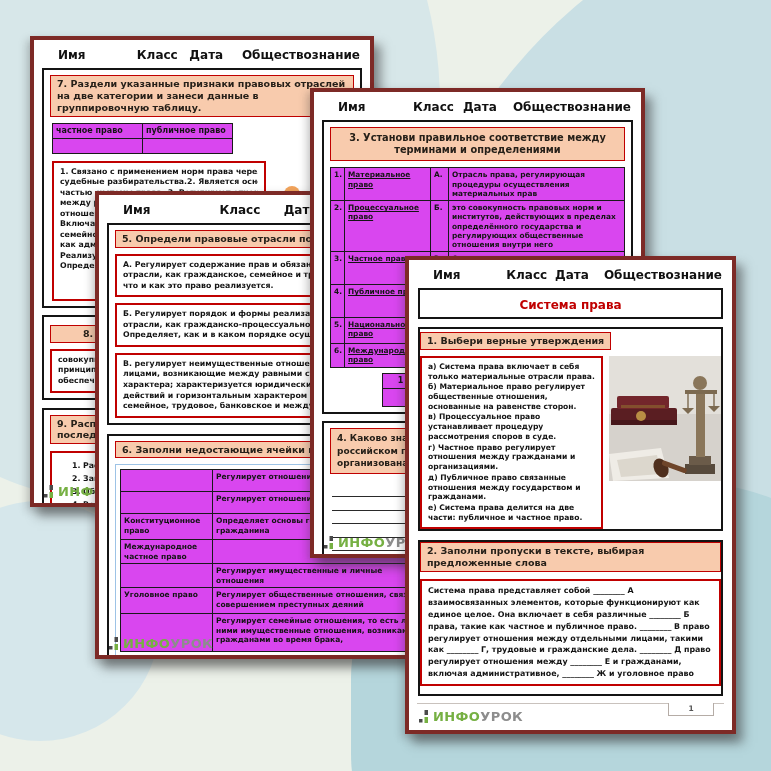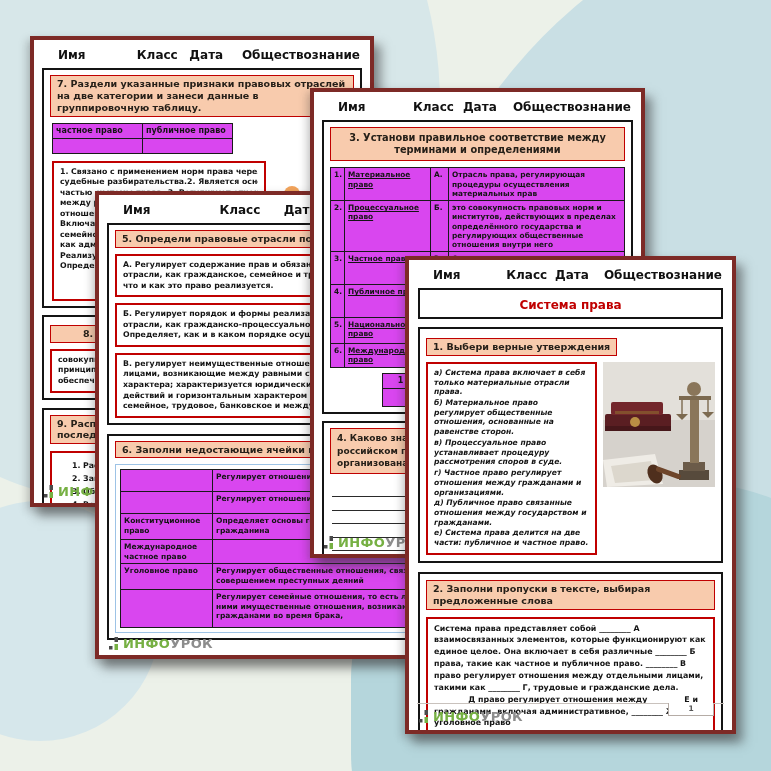--- a/index.html
+++ b/index.html
@@ -76,23 +76,23 @@
   .pC .ansC tr.arow td { height:18px; }
   .pC .fr4 { margin-top:7px; min-height:180px; }
   .pC .lab4 { font-size:9px; line-height:1.4; padding:3px 6px; }
   .pC .lab4 .frag { overflow:visible; }
   .pC .wlines { margin:10px 2px 0 2px; }
   .pC .wline { height:13.5px; border-bottom:1.6px solid #2a2a2a; }
 
   
   .pD .titlebox { border:2.5px solid #141414; text-align:center; padding:4px 2px; margin:0 1px 8px 1px; }
   .pD .titlebox span { color:#c00000; font-weight:bold; font-size:12px; }
-  .pD .sec { border:2.5px solid #141414; padding:6px; margin:0 1px 9px 1px; }
+  .pD .sec { border:2.5px solid #141414; margin:0 1px 9px 1px; }
   .pD .lab1 { margin-bottom:6px; }
-  .pD .s1row { display:flex; gap:6px; align-items:stretch;font-style:italic; }
+  .pD .s1row { display:flex; gap:6px; align-items:stretch; }
   .pD .opts { flex:1; font-size:7.6px; line-height:1.28; }
   .pD .opts p { margin-bottom:1px; }
   .pD .photo { width:112px; flex:0 0 112px; }
   .pD .lab2 { margin-bottom:7px; }
   .pD .fill { font-size:7.9px; line-height:1.5; margin-bottom:8px; }
   .pD .foot { position:absolute; left:8px; right:8px; bottom:3px; height:24px;
               border-top:1px solid #c9c2bd; }
   .pD .foot .logo { bottom:4px; left:2px; }
   .pagetab { position:absolute; right:10px; top:-1px; width:46px; height:13px; background:#fff;
              border:1px solid #b5aca6; border-top:none; font-size:7.5px; color:#555;
@@ -232,20 +232,27 @@
             <tr>
               <td class="c1" style="height:26px;">Конституционное право</td>
               <td>
                 <span class="frag">Определяет основы государственног</span>
                 <span class="frag">гражданина</span>
               </td>
             </tr>
             <tr>
               <td class="c1" style="height:24px;">Международное частное право</td>
               <td></td>
+            </tr>
+            <tr>
+              <td class="c1" style="height:24px;"></td>
+              <td>
+                <span class="frag">Регулирует имущественные и личные</span>
+                <span class="frag">отношения</span>
+              </td>
             </tr>
             <tr>
               <td class="c1" style="height:26px;">Уголовное право</td>
               <td>
                 <span class="frag">Регулирует общественные отношения, связанные с</span>
                 <span class="frag">совершением преступных деяний</span>
               </td>
             </tr>
             <tr>
               <td class="c1" style="height:38px;"></td>

